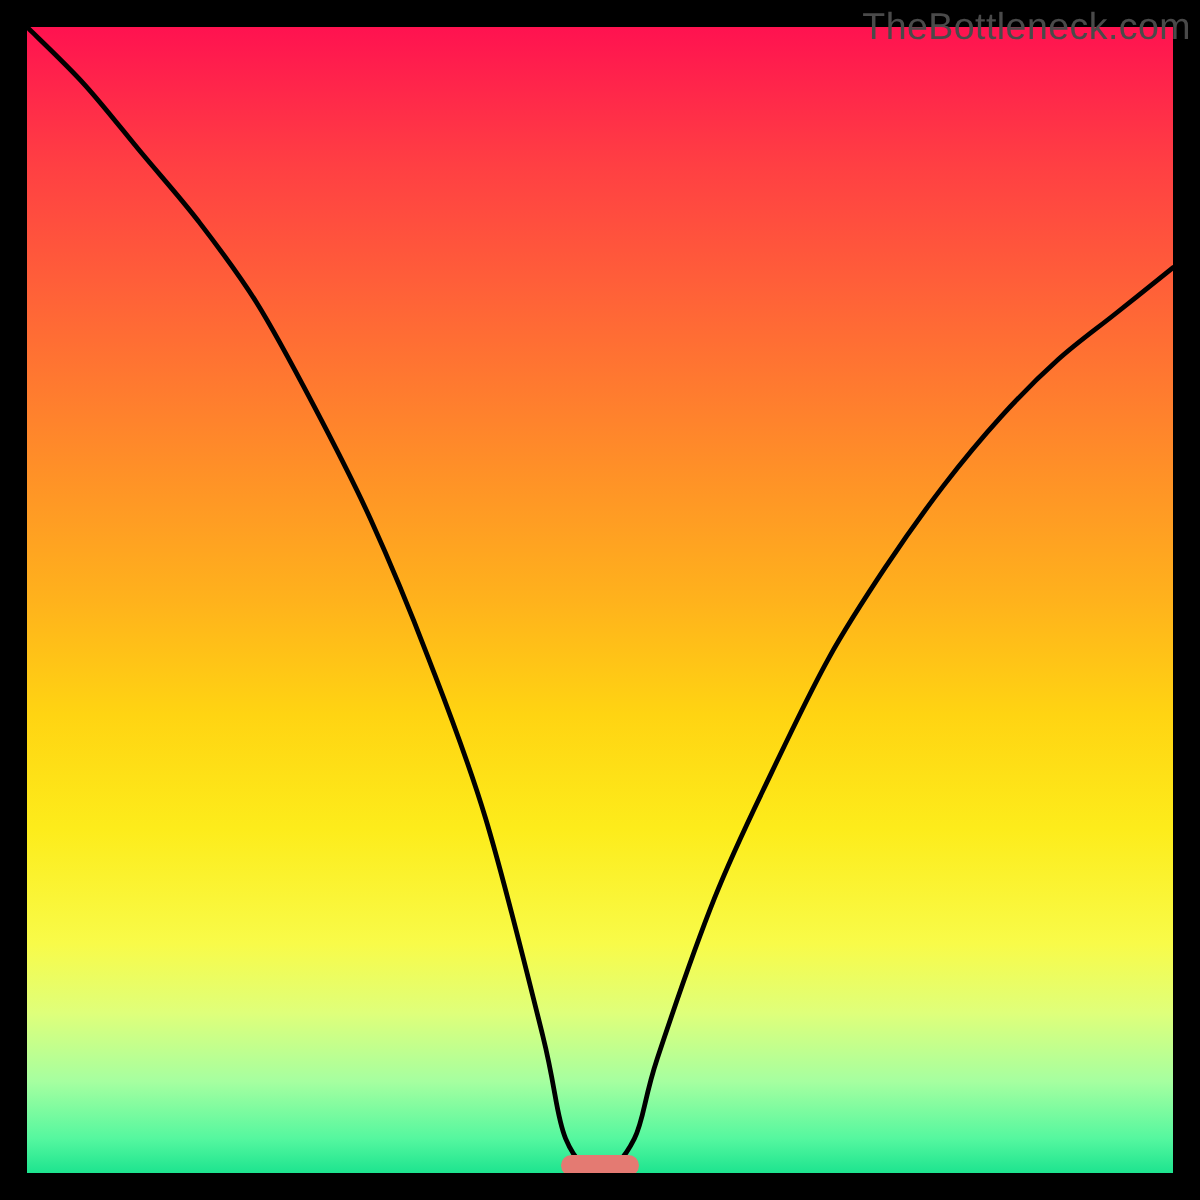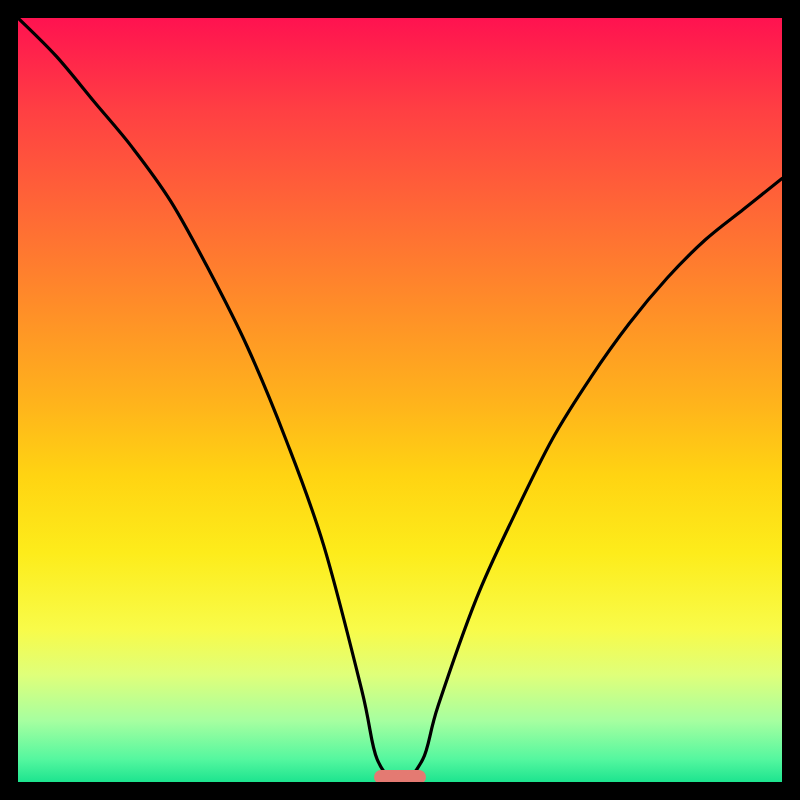--- a/index.html
+++ b/index.html
@@ -65,13 +65,14 @@
 
   <div class="plot-area">
 
     <svg class="plot-svg" viewBox="0 0 764 764" preserveAspectRatio="none">
       <path id="curve-path" fill="none" stroke="#000" stroke-width="3.2" stroke-linecap="round" stroke-linejoin="round" d="M 0.00 0.00 C 6.37 6.37, 25.47 24.19, 38.20 38.20 C 50.93 52.21, 63.67 68.76, 76.40 84.04 C 89.13 99.32, 101.87 113.33, 114.60 129.88 C 127.33 146.43, 140.07 162.99, 152.80 183.36 C 165.53 203.73, 178.27 227.93, 191.00 252.12 C 203.73 276.31, 216.47 300.51, 229.20 328.52 C 241.93 356.53, 254.67 387.09, 267.40 420.20 C 280.13 453.31, 292.87 485.14, 305.60 527.16 C 318.33 569.18, 334.89 636.67, 343.80 672.32 C 352.71 707.97, 352.71 725.80, 359.08 741.08 C 365.45 756.36, 374.36 764.00, 382.00 764.00 C 389.64 764.00, 398.55 753.81, 404.92 741.08 C 411.29 728.35, 411.29 714.34, 420.20 687.60 C 429.11 660.86, 445.67 612.47, 458.40 580.64 C 471.13 548.81, 483.87 523.34, 496.60 496.60 C 509.33 469.86, 522.07 443.12, 534.80 420.20 C 547.53 397.28, 560.27 378.18, 573.00 359.08 C 585.73 339.98, 598.47 322.15, 611.20 305.60 C 623.93 289.05, 636.67 273.77, 649.40 259.76 C 662.13 245.75, 674.87 233.02, 687.60 221.56 C 700.33 210.10, 713.07 201.19, 725.80 191.00 C 738.53 180.81, 757.63 165.53, 764.00 160.44"></path>
     </svg>
 
     <div class="marker" id="min-marker" style="left: 356px; top: 752px;"></div>
   </div>
 
+  <div class="watermark">TheBottleneck.com</div>
 </div>
 
 </body></html>

